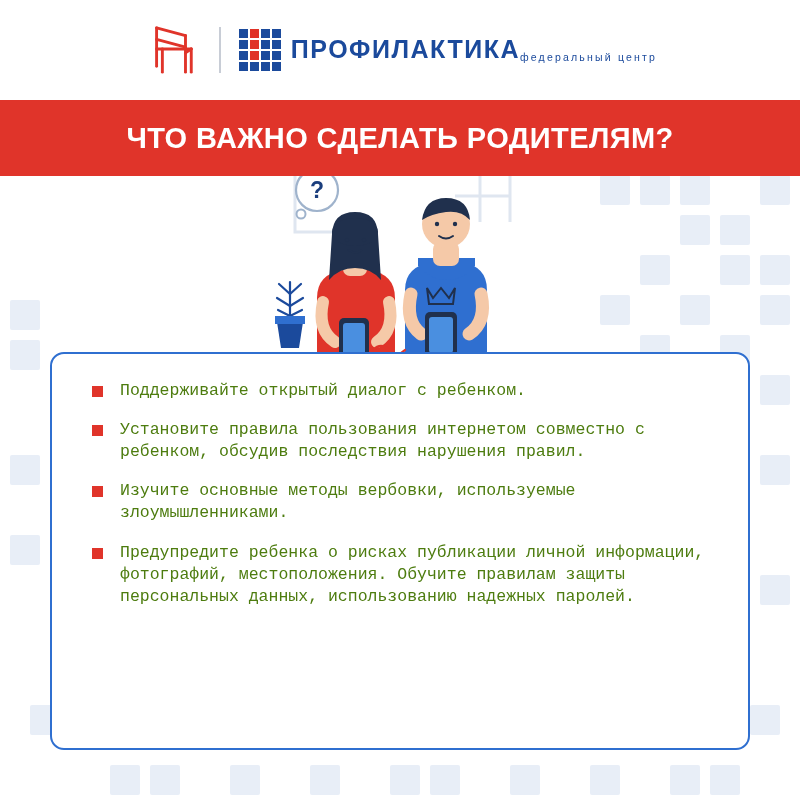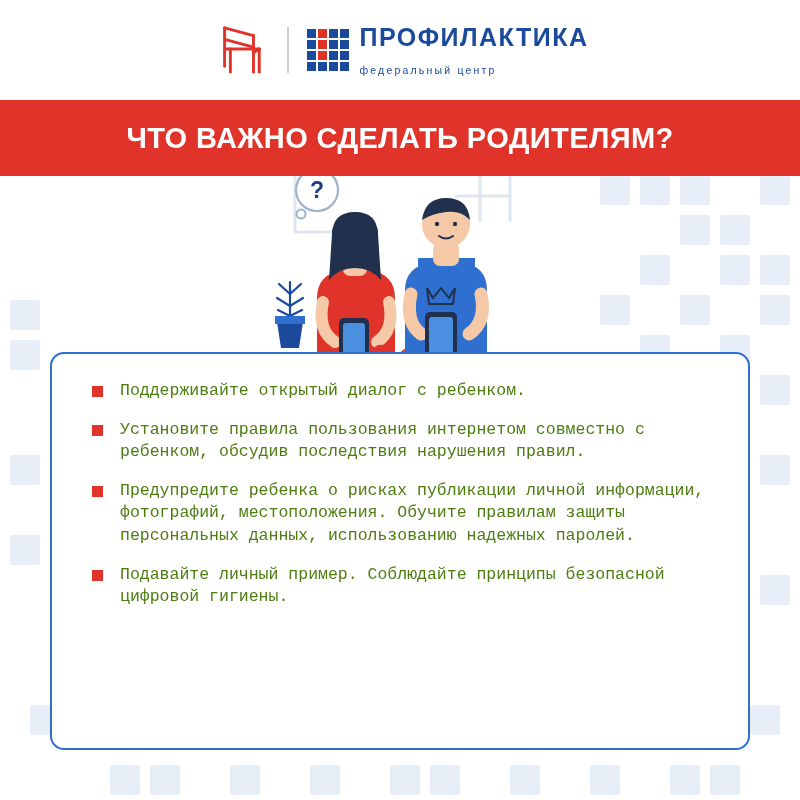--- a/index.html
+++ b/index.html
@@ -63,21 +63,21 @@
     grid-template-rows: repeat(4, 1fr);
     gap: 2px;
   }
   .logo-mark i {
     display: block;
     background: #1b4a9c;
   }
   .logo-mark i.red { background: #e03127; }
   .logo-text {
     display: flex;
-    flex-direction: column;
+    flex-direction: row;
     align-items: flex-start;
     line-height: 1;
   }
   .logo-title {
     font-size: 25px;
     font-weight: bold;
     letter-spacing: 1.5px;
     color: #1b4a9c;
   }
   .logo-sub {
@@ -319,20 +319,20 @@
     </li>
     <li>
       <span class="bullet"></span>
       <span>Установите правила пользования интернетом совместно с ребенком, обсудив последствия нарушения правил.</span>
     </li>
     <li>
       <span class="bullet"></span>
     </li>
     <li>
       <span class="bullet"></span>
+      <span>Изучите основные методы вербовки, используемые злоумышленниками.</span>
+    </li>
+    <li>
+      <span class="bullet"></span>
       <span>Предупредите ребенка о рисках публикации личной информации, фотографий, местоположения. Обучите правилам защиты персональных данных, использованию надежных паролей.</span>
-    </li>
-    <li>
-      <span class="bullet"></span>
-      <span>Подавайте личный пример. Соблюдайте принципы безопасной цифровой гигиены.</span>
     </li>
   </ul>
 </div>
 
 </body></html>

